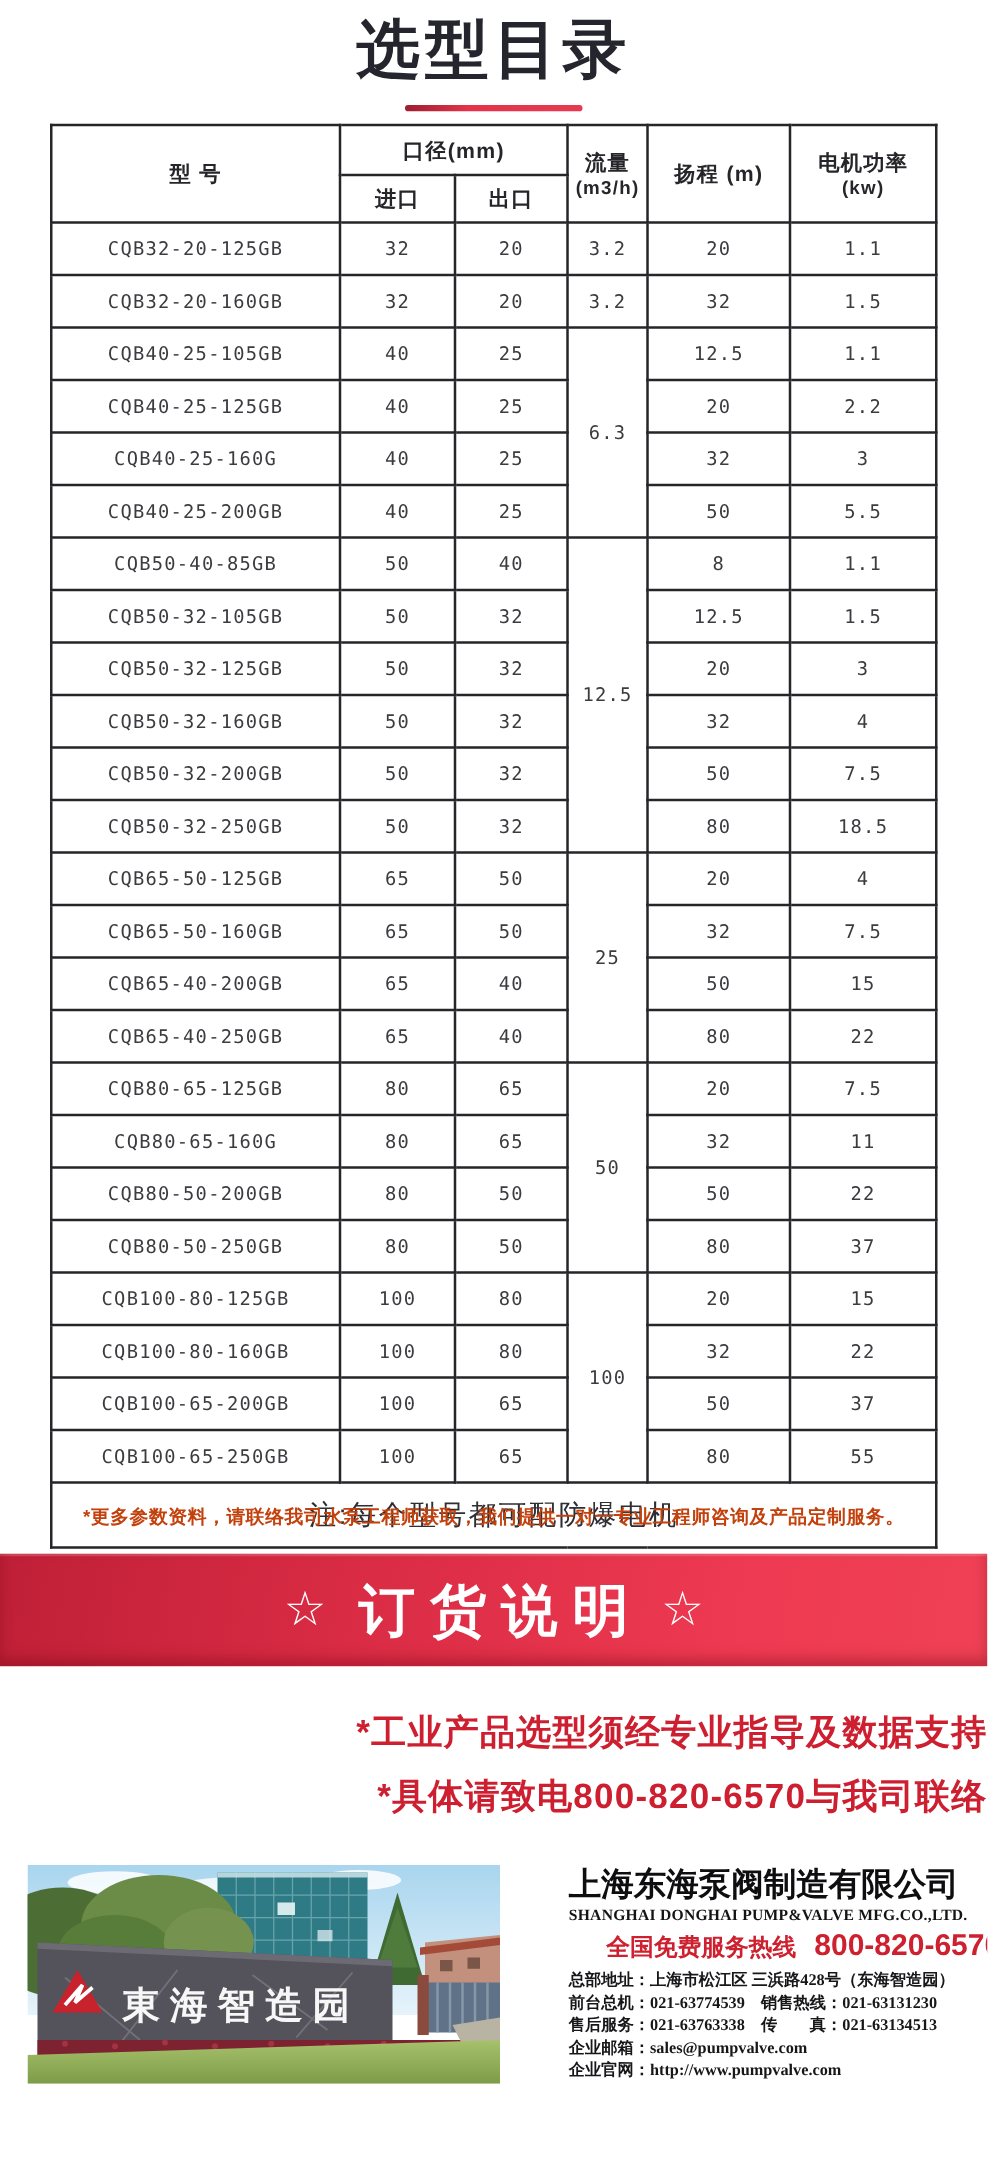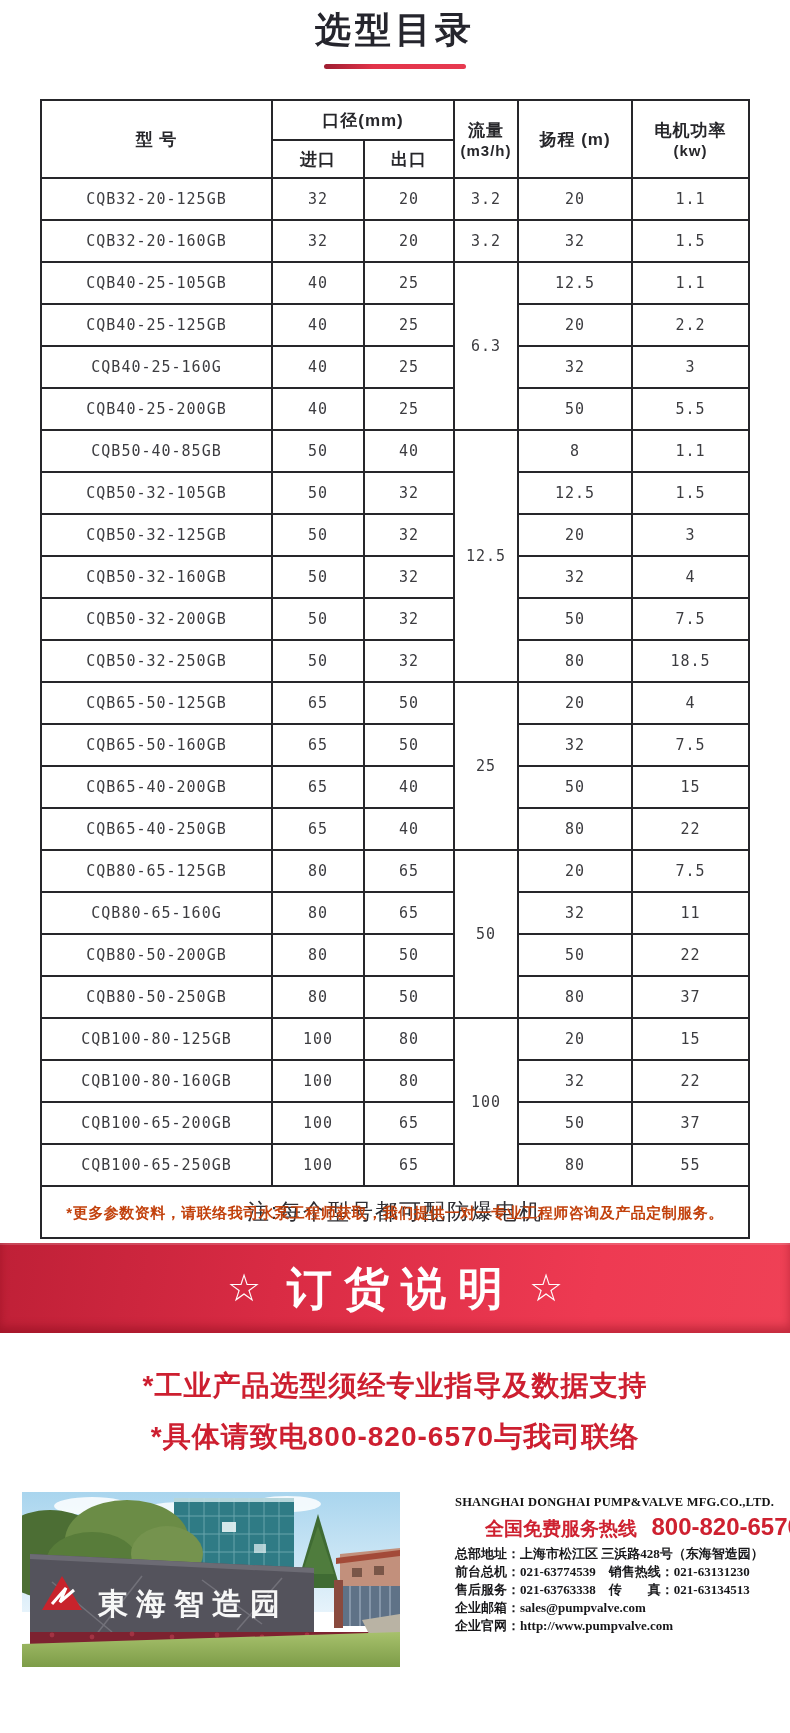--- a/index.html
+++ b/index.html
@@ -1,21 +1,21 @@
 <!DOCTYPE html>
 <html><head>
 <meta charset="utf-8">
 <style>
   html,body{margin:0;padding:0;background:#fff;}
   .page{position:relative;width:790px;height:1733px;background:#ffffff;overflow:hidden;
         font-family:"Liberation Sans","DejaVu Sans",sans-serif;}
 
   
   .title-wrap{position:absolute;top:6px;left:0;right:0;text-align:center;}
-  .page-title{font-size:36px;font-weight:900;color:#25252d;letter-spacing:4px;}
+  .page-title{font-size:51px;font-weight:900;color:#25252d;letter-spacing:4px;}
   .title-underline{width:142px;height:5px;margin:9px auto 0;border-radius:3px;
       background:linear-gradient(90deg,#9e1e31,#e23349 35%,#e73a50);}
 
   
   .spec-table{position:absolute;left:40px;top:99px;width:708px;border-collapse:collapse;
       table-layout:fixed;font-family:"DejaVu Sans Mono","Liberation Mono",monospace;}
   .spec-table th,.spec-table td{border:2px solid #26262a;text-align:center;vertical-align:middle;padding:0;}
   .spec-table thead th{font-family:"Liberation Sans","DejaVu Sans",sans-serif;
       font-size:17px;font-weight:bold;color:#26262a;letter-spacing:1px;}
   .hrow1{height:40px;} .hrow2{height:38px;}
@@ -33,21 +33,21 @@
       background:linear-gradient(100deg,#bf2037 0%,#d92b44 35%,#ee3a52 75%,#ef4156 100%);
       box-shadow:inset 0 -6px 10px rgba(110,0,15,.35), inset 0 2px 0 rgba(255,255,255,.18);
       display:flex;align-items:center;justify-content:center;}
   .banner-star{color:#ffffff;font-size:38px;font-weight:bold;line-height:1;}
   .banner-title{color:#ffffff;font-size:45px;font-weight:900;letter-spacing:12px;
       margin:0 14px 0 26px;line-height:1;}
 
   
   .order-notes{position:absolute;top:1360px;left:0;right:0;text-align:center;
       color:#cd1f30;font-weight:900;}
-  .order-note-line{font-size:28px;line-height:51px;letter-spacing:1px;}
+  .order-note-line{font-size:28px;line-height:51px;letter-spacing:1px;text-align:right;}
 
   
   .footer{position:absolute;top:1492px;left:22px;width:746px;height:176px;}
   .factory-photo{position:absolute;left:0;top:0;width:378px;height:175px;display:block;}
   .footer-info{position:absolute;left:433px;top:0;width:315px;}
   .company-cn{font-size:26px;font-weight:900;color:#0e0e10;white-space:nowrap;line-height:30px;}
   .company-en{font-size:12.5px;font-weight:bold;font-family:"Liberation Serif","DejaVu Serif",serif;
       color:#141414;white-space:nowrap;line-height:16px;margin-top:2px;letter-spacing:0.2px;}
   .hotline{margin-top:4px;color:#ce2130;font-weight:900;white-space:nowrap;line-height:25px;}
   .hotline-label{font-size:19px;margin-left:30px;}
@@ -380,20 +380,21 @@
           <circle cx="195" cy="143" r="2.4"></circle>
           <circle cx="240" cy="145" r="2.4"></circle>
         <circle cx="285" cy="143" r="2.4"></circle>
           <circle cx="320" cy="145" r="2.4"></circle>
       </g>
       <polygon points="340,128 378,122 378,150 352,152" fill="#b9b3a4"></polygon>
       <polygon points="0,152 378,140 378,175 0,175" fill="url(#lawn)"></polygon>
     </svg>
 
     <div class="footer-info">
+      <div class="company-cn">上海东海泵阀制造有限公司</div>
       <div class="company-en">SHANGHAI DONGHAI PUMP&amp;VALVE MFG.CO.,LTD.</div>
       <div class="hotline">
         <span class="hotline-label">全国免费服务热线</span>
         <span class="hotline-number">800-820-6570</span>
       </div>
       <div class="contact-lines">
           <div class="contact-line">总部地址：上海市松江区 三浜路428号（东海智造园）</div>
           <div class="contact-line">前台总机：021-63774539　销售热线：021-63131230</div>
           <div class="contact-line">售后服务：021-63763338　传　　真：021-63134513</div>
           <div class="contact-line">企业邮箱：sales@pumpvalve.com</div>

